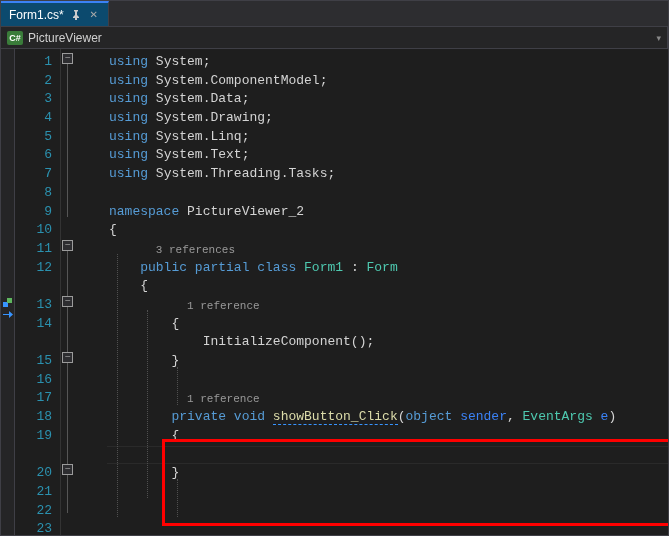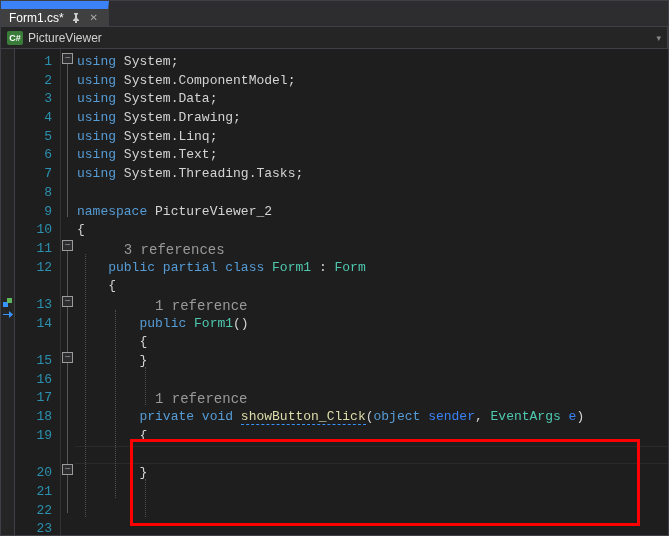--- a/index.html
+++ b/index.html
@@ -24,23 +24,23 @@
     align-items: center;
     padding: 0 8px;
     font-family: 'Segoe UI', sans-serif;
     font-size: 12px;
     color: #d0d0d0;
     border-right: 1px solid #3f3f46;
     gap: 6px;
     cursor: pointer;
   }
   .tab.active {
-    background: #404040;
+    background: #0c4a6e;
     color: #fff;
-    border-top: 8px solid #3b82f6;
+    border-top: 2px solid #3b82f6;
     justify-content: center;
   }
   .tab .pin, .tab .close {
     width: 12px;
     height: 12px;
     display: inline-flex;
     align-items: center;
     justify-content: center;
     font-size: 10px;
     color: #aaa;
@@ -134,28 +134,29 @@
     width: 1px;
     background: #555;
   }
   .code {
     flex: 1;
     padding: 4px 0 15px 2px;
     line-height: 18.7px;
     position: relative;
     white-space: nowrap;
     overflow: hidden;
+    margin-left: 32px;
   }
   .code .row { height: 18.7px; position: relative;}
   .k { color: #569cd6; } 
   .t { color: #4ec9b0; } 
   .m { color: #dcdcaa; } 
   .p { color: #d4d4d4; } 
   .v { color: #3b82f6; } 
-  .codelens { color: #999; font-size: 14px; display: inline-block; transform: translateY(1px);}
+  .codelens { color: #999; font-size: 11px; display: inline-block; transform: translateY(1px);}
   .guide {
     position: absolute;
     top: 0;
     bottom: 0;
     width: 0;
     border-left: 1px dotted #505050;
   }
   .squiggle {
     border-bottom: 1px dashed #3794ff;
   }
@@ -260,22 +261,22 @@
         <div class="row"><span class="k">using</span> <span class="p">System.Text;</span></div>
         <div class="row"><span class="k">using</span> <span class="p">System.Threading.Tasks;</span></div>
       </div>
     <div class="row"></div>
     <div class="row"><span class="k">namespace</span> <span class="p">PictureViewer_2</span></div>
     <div class="row"><span class="p">{</span></div>
     <div class="row">&nbsp;&nbsp;&nbsp;&nbsp;&nbsp;&nbsp;<span class="codelens">3 references</span></div>
     <div class="row">&nbsp;&nbsp;&nbsp;&nbsp;<span class="k">public partial class</span> <span class="t">Form1</span> <span class="p">:</span> <span class="t">Form</span></div>
     <div class="row">&nbsp;&nbsp;&nbsp;&nbsp;<span class="p">{</span></div>
     <div class="row">&nbsp;&nbsp;&nbsp;&nbsp;&nbsp;&nbsp;&nbsp;&nbsp;&nbsp;&nbsp;<span class="codelens">1 reference</span></div>
-    <div class="row">&nbsp;&nbsp;&nbsp;&nbsp;&nbsp;&nbsp;&nbsp;&nbsp;<span class="k">public</span> <span class="t">Form1</span><span class="p">()</span></div>
     <div class="row">&nbsp;&nbsp;&nbsp;&nbsp;&nbsp;&nbsp;&nbsp;&nbsp;<span class="p">{</span></div>
+    <div class="row">&nbsp;&nbsp;&nbsp;&nbsp;&nbsp;&nbsp;&nbsp;&nbsp;&nbsp;&nbsp;&nbsp;&nbsp;<span class="p">InitializeComponent();</span></div>
     <div class="row">&nbsp;&nbsp;&nbsp;&nbsp;&nbsp;&nbsp;&nbsp;&nbsp;<span class="p">}</span></div>
     <div class="row"></div>
     <div class="row">&nbsp;&nbsp;&nbsp;&nbsp;&nbsp;&nbsp;&nbsp;&nbsp;&nbsp;&nbsp;<span class="codelens">1 reference</span></div>
     <div class="row">&nbsp;&nbsp;&nbsp;&nbsp;&nbsp;&nbsp;&nbsp;&nbsp;<span class="k">private void</span> <span class="m squiggle">showButton_Click</span><span class="p">(</span><span class="k">object</span> <span class="v">sender</span><span class="p">, </span><span class="t">EventArgs</span> <span class="v">e</span><span class="p">)</span></div>
     <div class="row">&nbsp;&nbsp;&nbsp;&nbsp;&nbsp;&nbsp;&nbsp;&nbsp;<span class="p">{</span></div>
     <div class="row"></div>
     <div class="row">&nbsp;&nbsp;&nbsp;&nbsp;&nbsp;&nbsp;&nbsp;&nbsp;<span class="p">}</span></div>
 
     <div class="highlight-box" style="left:55px; top:390px; width:510px; height:87px;"></div>
   </div>

